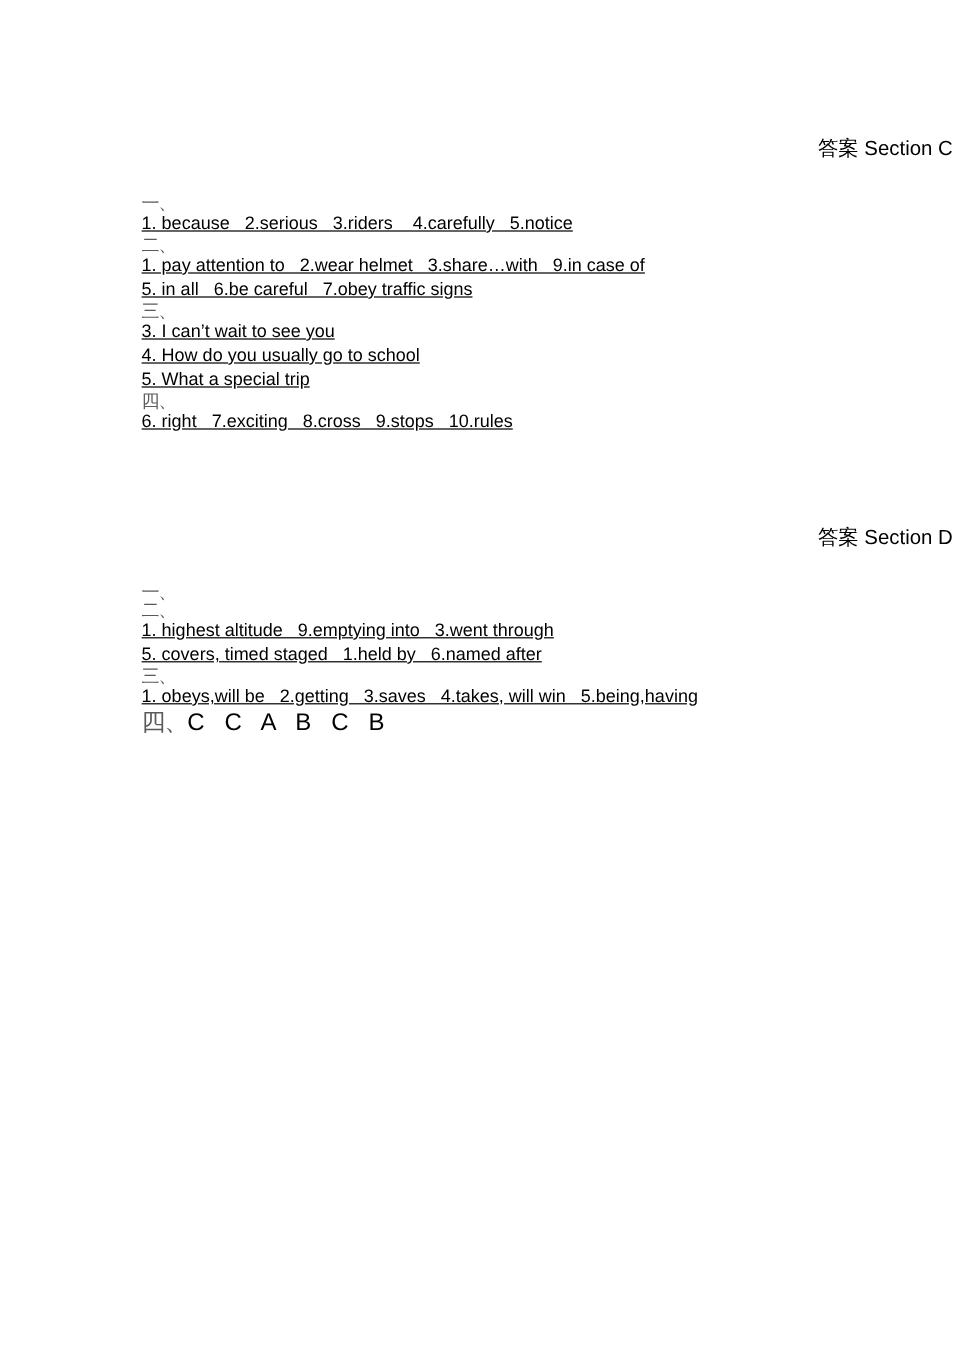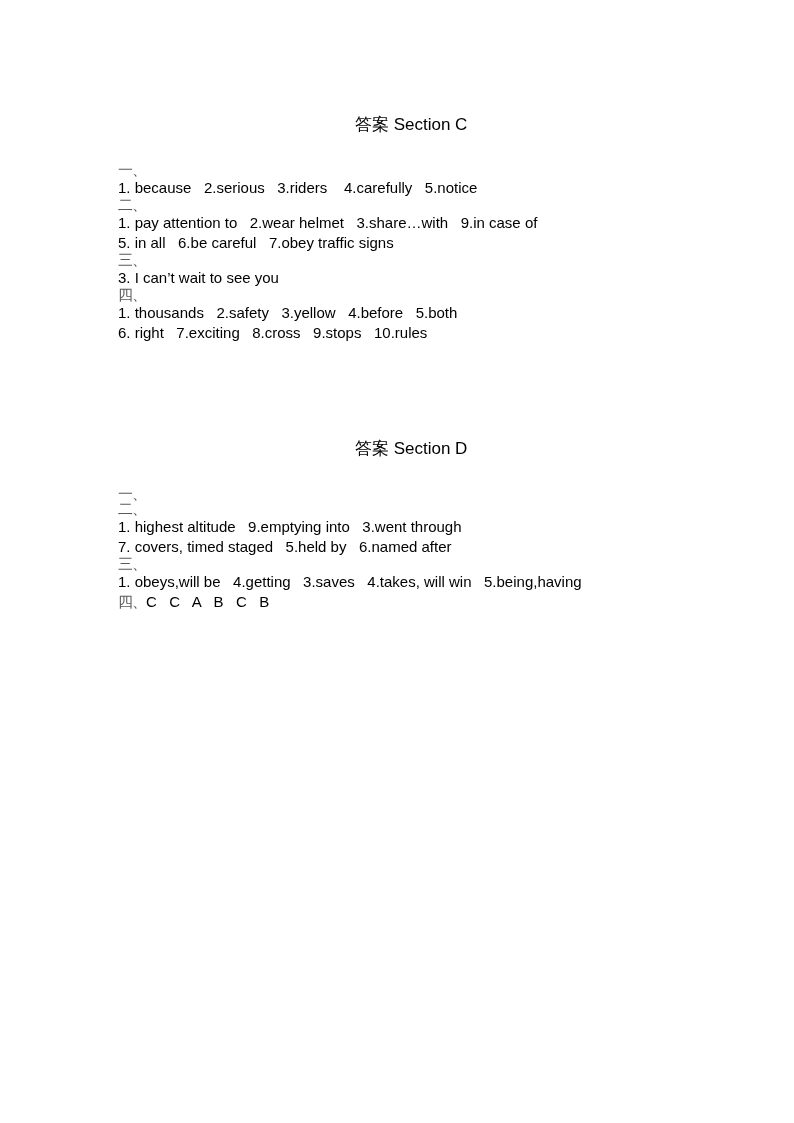--- a/index.html
+++ b/index.html
@@ -29,21 +29,21 @@
     position: absolute;
     left: 0;
     width: 794px;
   }
   #section-c { top: 88px; }
   #section-d { top: 412px; }
 
   .section-heading {
     font-size: 17px;
     line-height: 24px;
-    text-align: center;
+    text-align: right;
     color: #000000;
     padding-left: 0px;
     margin: 0 0 2px 0;
     font-weight: normal;
     white-space: pre;
   }
   .section-heading .cn {
     font-family: "DejaVu Sans", "Liberation Sans", sans-serif;
     font-size: 17px;
   }
@@ -64,24 +64,25 @@
     letter-spacing: -1px;
     overflow: hidden;
   }
   .ans-line {
     font-size: 15px;
     line-height: 20px;
     height: 20px;
     white-space: pre;
     color: #000000;
     display: block;
+    text-decoration: underline;
   }
   
   .inline-part {
-    font-size: 15px;
+    font-size: 20px;
     line-height: 20px;
     height: 20px;
     white-space: pre;
     display: block;
   }
   .inline-part .part-marker-inline {
     font-family: "DejaVu Sans", "Liberation Sans", sans-serif;
     color: #5a5a5a;
     letter-spacing: -1px;
   }
@@ -109,25 +110,26 @@
 
       <div class="part">
         <span class="part-marker">二、</span>
         <span class="ans-line">1. pay attention to   2.wear helmet   3.share…with   9.in case of</span>
         <span class="ans-line">5. in all   6.be careful   7.obey traffic signs</span>
       </div>
 
       <div class="part">
         <span class="part-marker">三、</span>
         <span class="ans-line">3. I can’t wait to see you</span>
+        <span class="ans-line">4. How do you usually go to school</span>
+        <span class="ans-line">5. What a special trip</span>
       </div>
 
       <div class="part">
         <span class="part-marker">四、</span>
-        <span class="ans-line">1. thousands   2.safety   3.yellow   4.before   5.both</span>
         <span class="ans-line">6. right   7.exciting   8.cross   9.stops   10.rules</span>
       </div>
 
     </div>
   </div>
 
   <div class="section" id="section-d">
 
     <div class="section-heading">
       <span class="cn">答案</span><span> </span><span>Section D</span>
@@ -135,26 +137,26 @@
 
     <div class="body-block">
 
       <div class="part">
         <span class="part-marker">一、</span>
       </div>
 
       <div class="part">
         <span class="part-marker">二、</span>
         <span class="ans-line">1. highest altitude   9.emptying into   3.went through</span>
-        <span class="ans-line">7. covers, timed staged   5.held by   6.named after</span>
+        <span class="ans-line">5. covers, timed staged   1.held by   6.named after</span>
       </div>
 
       <div class="part">
         <span class="part-marker">三、</span>
-        <span class="ans-line">1. obeys,will be   4.getting   3.saves   4.takes, will win   5.being,having</span>
+        <span class="ans-line">1. obeys,will be   2.getting   3.saves   4.takes, will win   5.being,having</span>
       </div>
 
       <div class="inline-part"><span class="part-marker-inline">四、</span><span class="inline-answers">C   C   A   B   C   B</span></div>
 
     </div>
   </div>
 
 </div>
 
 </body></html>

